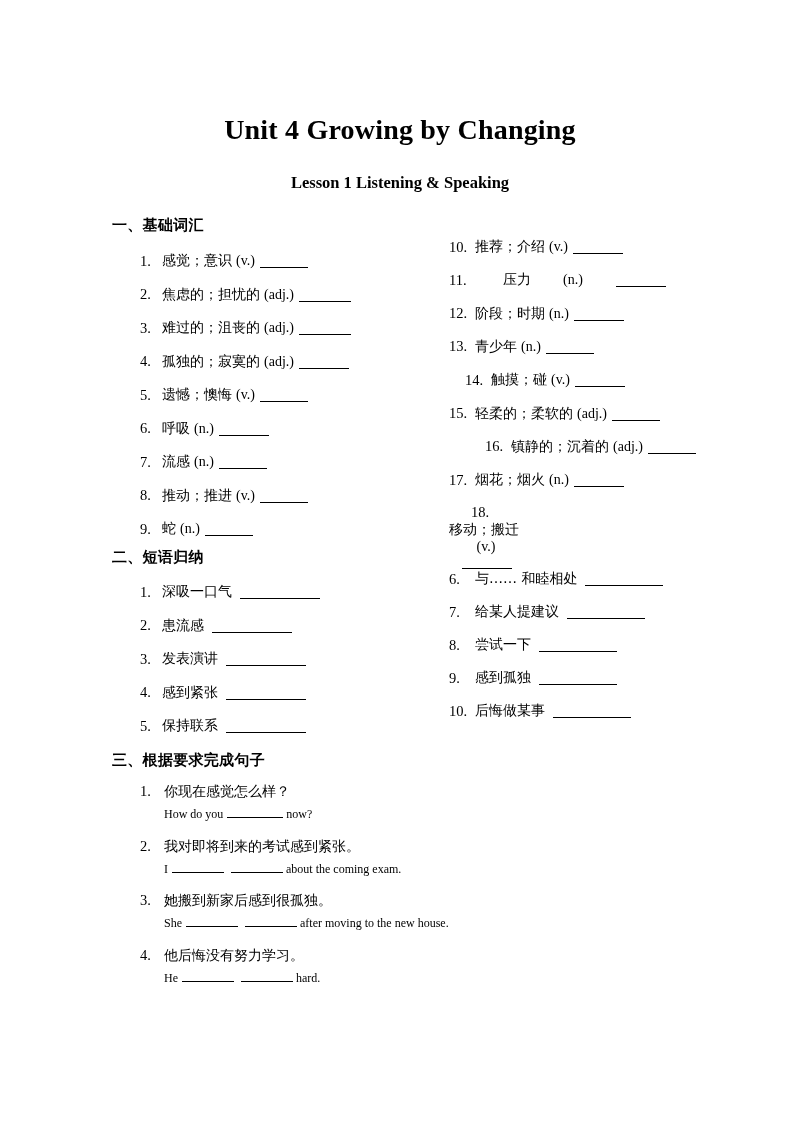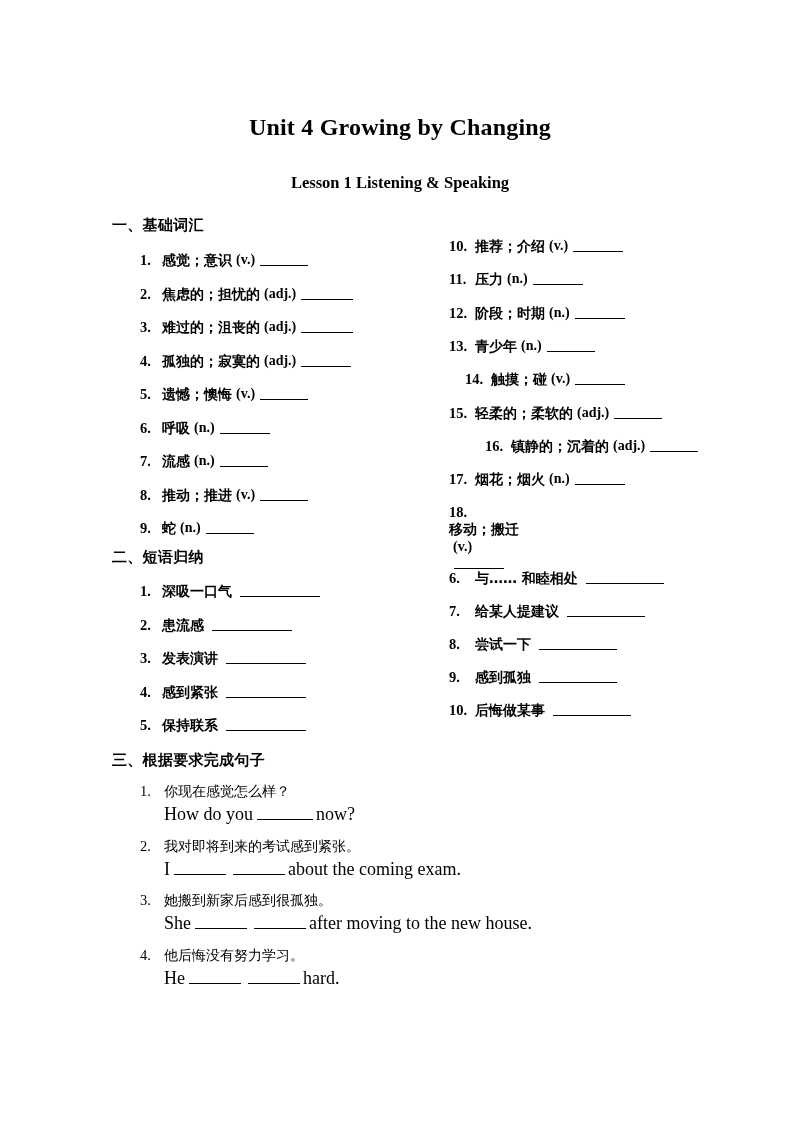--- a/index.html
+++ b/index.html
@@ -18,21 +18,21 @@
     color: #000000;
   }
 
   
   .doc-title {
     position: absolute;
     top: 114px;
     left: 0;
     width: 800px;
     text-align: center;
-    font-size: 24px;
+    font-size: 28px;
     font-weight: bold;
     letter-spacing: 0.2px;
     font-family: "Liberation Serif", "DejaVu Serif", serif;
   }
   .doc-subtitle {
     position: absolute;
     top: 173px;
     left: 0;
     width: 800px;
     text-align: center;
@@ -49,25 +49,24 @@
     font-weight: bold;
     font-family: "DejaVu Sans", "Liberation Sans", sans-serif;
     white-space: nowrap;
     letter-spacing: 0.3px;
   }
 
   
   .item {
     position: absolute;
     display: flex;
-    align-items: flex-start;
+    align-items: center;
     white-space: nowrap;
     font-size: 14.5px;
     font-family: "Liberation Serif", "DejaVu Serif", serif;
-    font-weight: bold;
   }
   .item .num {
     display: inline-block;
     text-align: left;
     font-family: "Liberation Serif", "DejaVu Serif", serif;
   }
   .item .txt {
     font-family: "DejaVu Sans", "Liberation Sans", sans-serif;
     font-size: 14px;
   }
@@ -101,21 +100,21 @@
     width: 24px;
     font-size: 14.5px;
     font-family: "Liberation Serif", "DejaVu Serif", serif;
   }
   .sent .cn {
     font-family: "DejaVu Sans", "Liberation Sans", sans-serif;
     font-size: 14px;
   }
   .sent .en {
     font-family: "Liberation Serif", "DejaVu Serif", serif;
-    font-size: 18px;
+    font-size: 12px;
     margin-left: 24px;
     margin-top: 3px;
     display: flex;
     align-items: baseline;
   }
   .sent .en .blank { margin-left: 4px; margin-right: 3px; }
 
   
   .footer {
     position: absolute;
@@ -194,21 +193,21 @@
         <span class="blank" style="width: 48px;"></span>
       </div>
     </div>
   <div id="vocab-right">
       <div class="item" style="left: 449px; top: 238px;">
         <span class="num num-2">10.</span>
         <span class="txt">推荐；介绍</span>
         <span class="pos">(v.)</span>
         <span class="blank" style="width: 50px;"></span>
       </div>
-      <div class="item" style="left: 449px; top: 271.3px;">
+      <div class="item" style="left: 449px; top: 271.3px; gap: 28px;">
         <span class="num num-2">11.</span>
         <span class="txt">压力</span>
         <span class="pos">(n.)</span>
         <span class="blank" style="width: 50px;"></span>
       </div>
       <div class="item" style="left: 449px; top: 304.6px;">
         <span class="num num-2">12.</span>
         <span class="txt">阶段；时期</span>
         <span class="pos">(n.)</span>
         <span class="blank" style="width: 50px;"></span>

